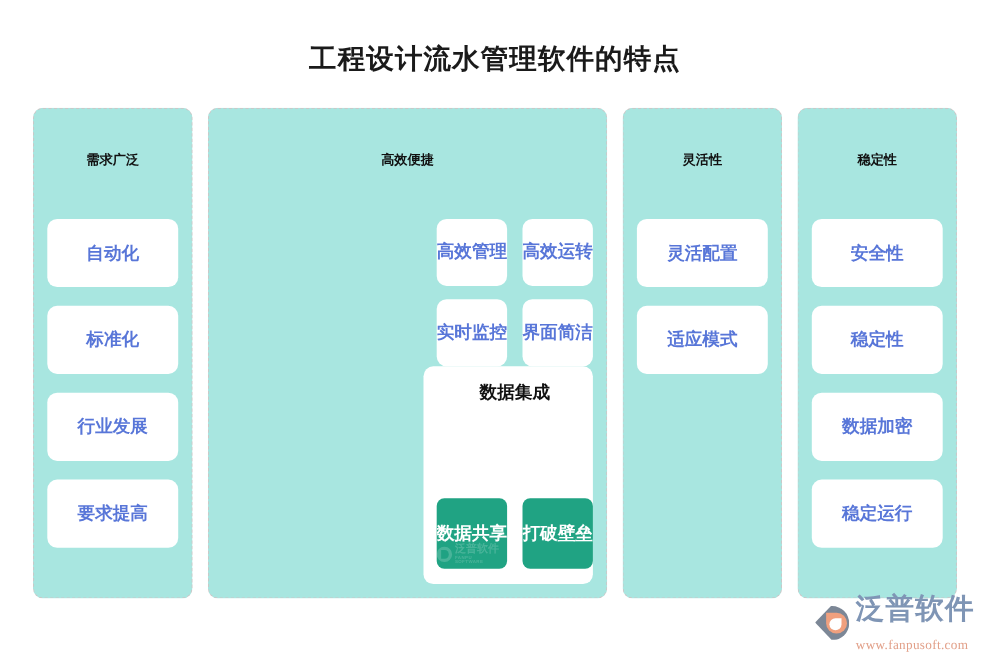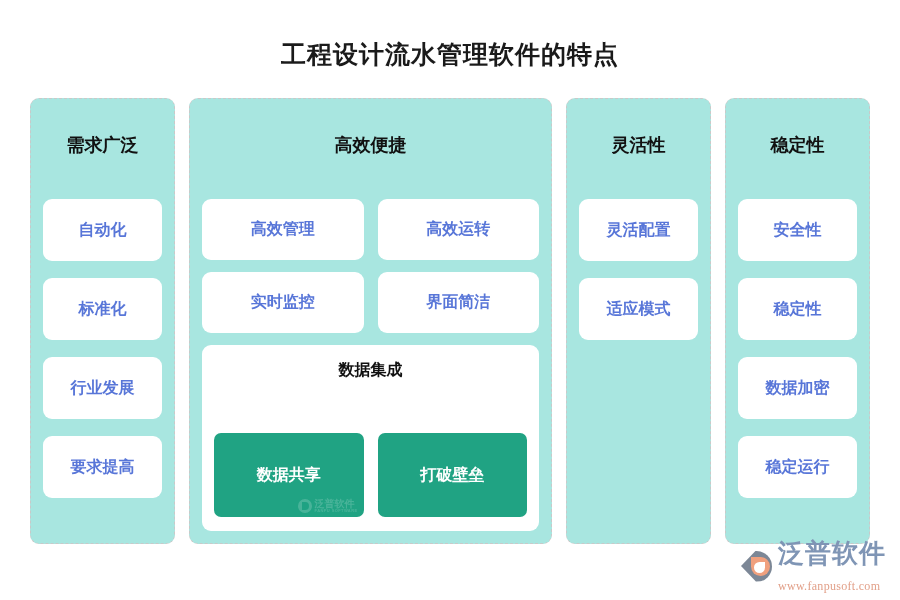--- a/index.html
+++ b/index.html
@@ -51,21 +51,21 @@
     padding: 14px 12px 12px 12px;
     display: flex;
     flex-direction: column;
   }
 
   .column.narrow { width: 145px; flex: 0 0 145px; }
   .column.wide   { flex: 1 1 auto; }
 
   .column-header {
     text-align: center;
-    font-size: 18px;
+    font-size: 12px;
     font-weight: bold;
     color: #111111;
     line-height: 24px;
     padding: 20px 0 0 0;
     height: 86px;
   }
 
   
   .card-stack {
     display: flex;
@@ -83,37 +83,38 @@
     justify-content: center;
     font-size: 16px;
     font-weight: bold;
     color: #5876d8;
   }
 
   
   .wide-body {
     display: flex;
     flex-direction: column;
-    gap: 12px;
+    gap: 0;
     flex: 1 1 auto;
+    align-items: flex-end;
   }
 
   .grid2 {
     display: grid;
     grid-template-columns: 1fr 1fr;
     gap: 12px 14px;
   }
 
   .grid2 .card { height: 61px; }
 
   .subcard {
     background: #ffffff;
     border-radius: 9px;
     flex: 1 1 auto;
-    padding: 12px 12px 14px 12px;
+    padding: 12px 0 14px 12px;
     display: flex;
     flex-direction: column;
     position: relative;
   }
 
   .subcard-title {
     text-align: center;
     font-size: 16px;
     font-weight: bold;
     color: #111111;
@@ -124,21 +125,21 @@
   .green-row {
     display: grid;
     grid-template-columns: 1fr 1fr;
     gap: 14px;
     margin-top: auto;
   }
 
   .green-box {
     background: #20A383;
     border-radius: 7px;
-    height: 84px;
+    height: 64px;
     display: flex;
     align-items: center;
     justify-content: center;
     font-size: 16px;
     font-weight: bold;
     color: #ffffff;
     position: relative;
     overflow: hidden;
   }
 

